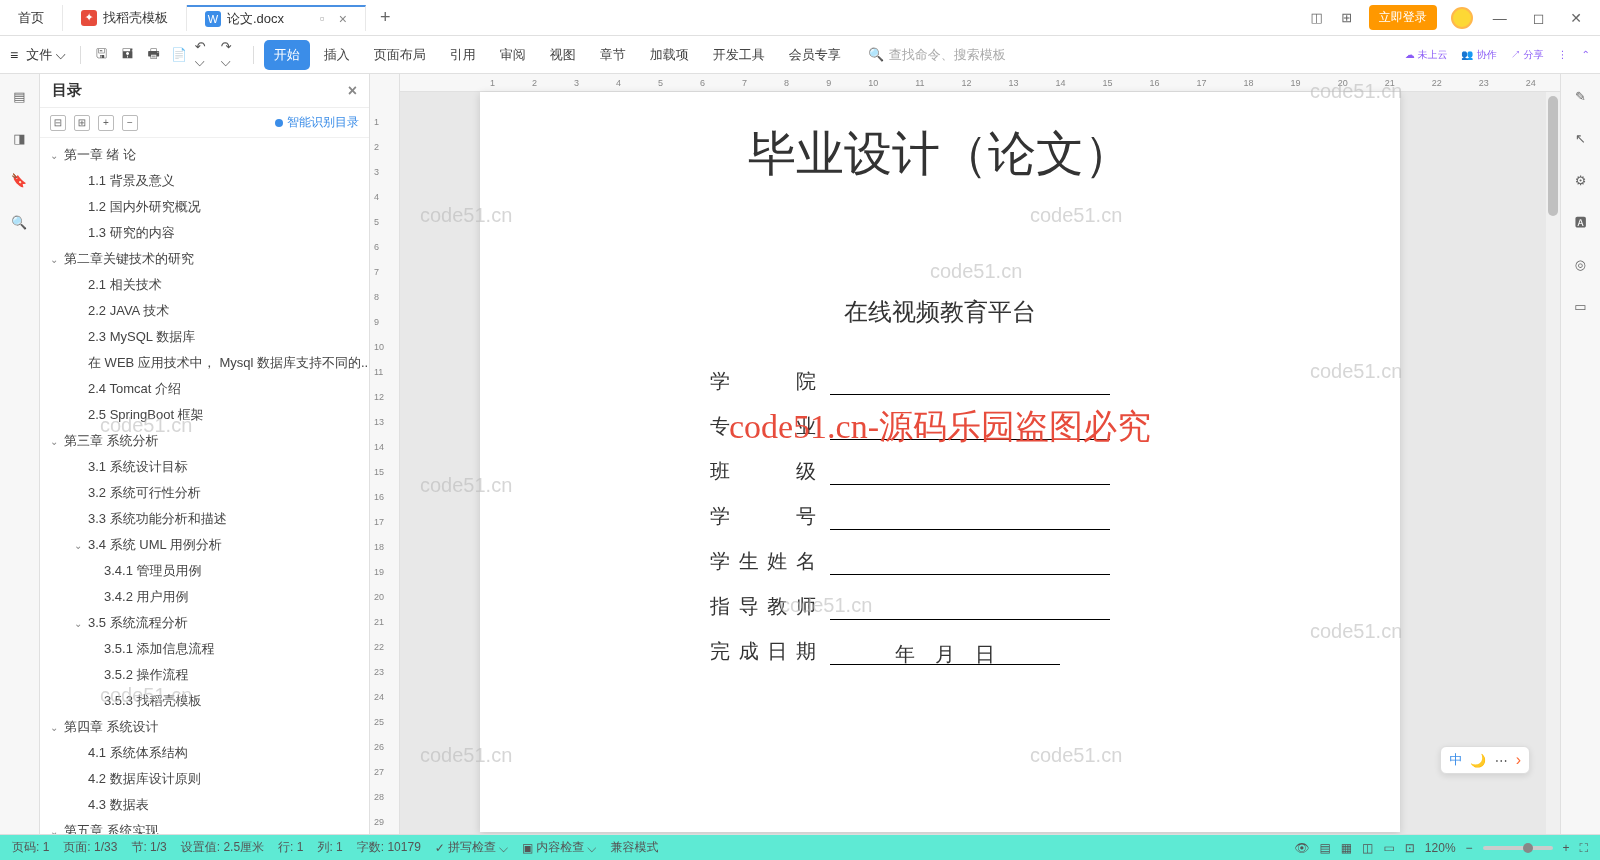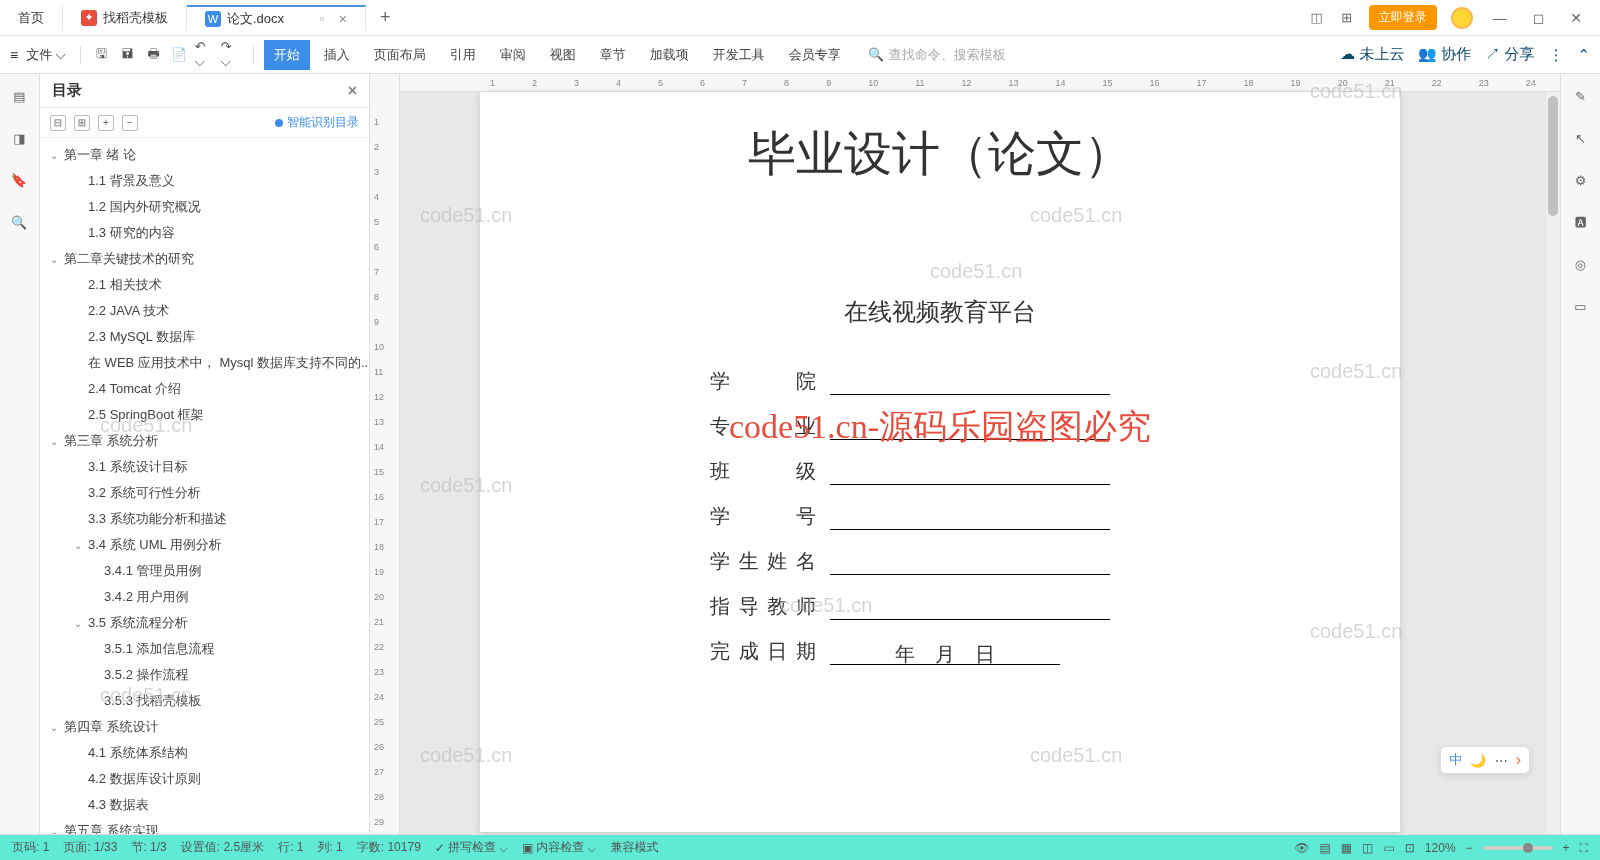--- a/index.html
+++ b/index.html
@@ -16,23 +16,23 @@
 .tb-icon { width: 16px; height: 16px; color: #666; cursor: pointer; display: inline-flex; align-items: center; justify-content: center; }
 .login-btn { background: #ff9800; color: #fff; padding: 4px 10px; border-radius: 4px; font-size: 12px; display: flex; align-items: center; gap: 4px; }
 .avatar { width: 22px; height: 22px; border-radius: 50%; background: #fdd835; border: 2px solid #ffb74d; }
 .win-btn { font-size: 14px; color: #666; cursor: pointer; padding: 4px 6px; }
 .toolbar { height: 38px; background: #fff; display: flex; align-items: center; padding: 0 10px; gap: 4px; border-bottom: 1px solid #e0e0e0; }
 .hamburger { font-size: 14px; margin-right: 4px; }
 .file-menu { font-size: 13px; margin-right: 4px; }
 .tool-ico { width: 22px; height: 22px; display: inline-flex; align-items: center; justify-content: center; color: #555; cursor: pointer; }
 .tool-sep { width: 1px; height: 18px; background: #ddd; margin: 0 6px; }
 .menu-item { padding: 6px 10px; font-size: 13px; cursor: pointer; color: #444; }
-.menu-item.active { background: #3b8de8; color: #fff; border-radius: 0; }
+.menu-item.active { background: #3b8de8; color: #fff; border-radius: 5px; }
 .search-box { margin-left: 14px; color: #aaa; font-size: 13px; display: flex; align-items: center; gap: 4px; }
-.toolbar-right { margin-left: auto; display: flex; align-items: center; gap: 14px; font-size: 15px; color: #0c4a6e; }
+.toolbar-right { margin-left: auto; display: flex; align-items: center; gap: 14px; font-size: 10px; color: #8b5cf6; }
 .main { display: flex; height: calc(100% - 36px - 38px - 26px); background: #fff; }
 .leftbar { width: 40px; background: #f7f7f7; border-right: 1px solid #e0e0e0; display: flex; flex-direction: column; align-items: center; padding-top: 12px; gap: 22px; }
 .leftbar-ico { width: 20px; height: 20px; color: #666; cursor: pointer; display: flex; align-items: center; justify-content: center; }
 .outline-panel { width: 330px; border-right: 1px solid #e0e0e0; display: flex; flex-direction: column; position: relative; }
 .outline-header { height: 34px; display: flex; align-items: center; padding: 0 12px; font-size: 15px; font-weight: 600; border-bottom: 1px solid #eee; }
 .outline-close { margin-left: auto; color: #888; font-size: 16px; cursor: pointer; }
 .outline-controls { height: 30px; display: flex; align-items: center; padding: 0 10px; gap: 8px; border-bottom: 1px solid #f0f0f0; }
 .ctrl-ico { width: 16px; height: 16px; border: 1px solid #bbb; border-radius: 2px; display: inline-flex; align-items: center; justify-content: center; font-size: 10px; color: #666; cursor: pointer; }
 .smart-toc { margin-left: auto; color: #3b8de8; font-size: 12px; display: flex; align-items: center; gap: 4px; cursor: pointer; }
 .smart-dot { width: 8px; height: 8px; border-radius: 50%; background: #3b8de8; }

